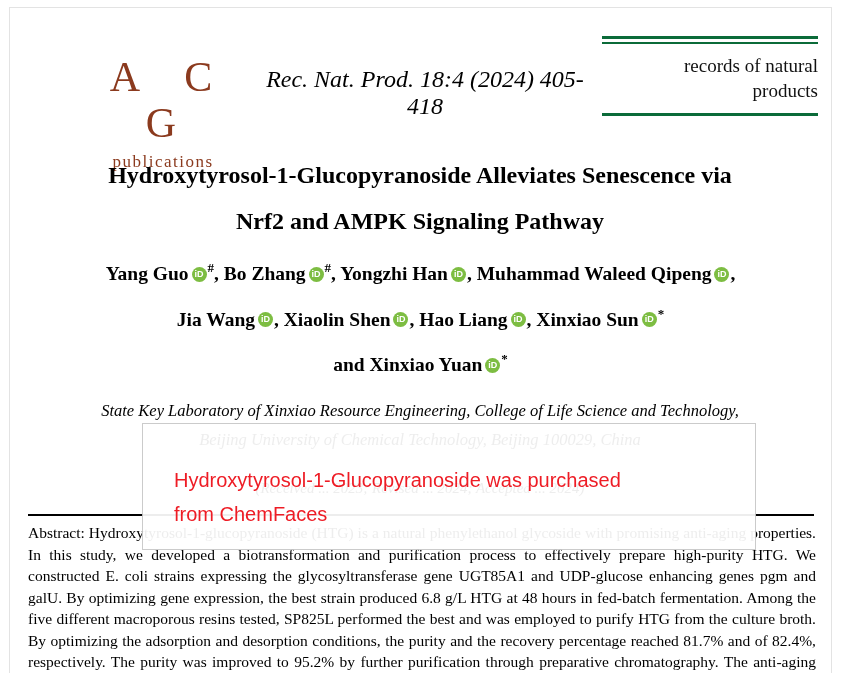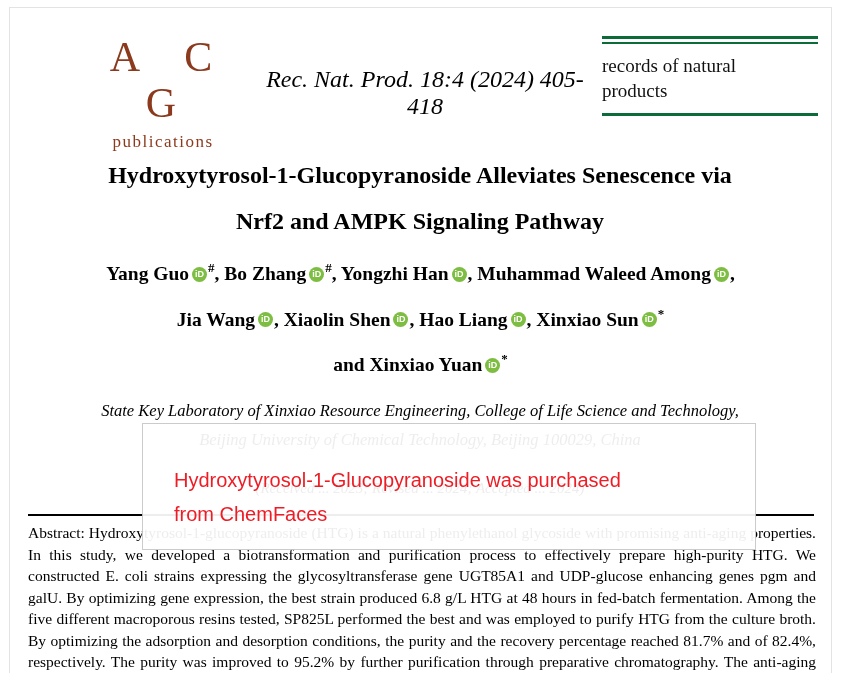--- a/index.html
+++ b/index.html
@@ -30,21 +30,21 @@
   .masthead {
     position: absolute;
     left: 0;
     top: 14px;
     width: 821px;
     height: 96px;
   }
   .acg-logo {
     position: absolute;
     left: 48px;
-    top: 12px;
+    top: 32px;
     width: 210px;
     text-align: center;
     color: #8a3324;
   }
   .acg-letters {
     font-family: "Liberation Serif", serif;
     font-size: 42px;
     letter-spacing: 18px;
     line-height: 46px;
     padding-left: 14px;
@@ -72,21 +72,21 @@
     top: 14px;
     width: 216px;
   }
   .rnp-rule {
     height: 3px;
     background: #0B6B39;
     margin: 0 0 3px 0;
   }
   .rnp-rule.thin { height: 2px; }
   .rnp-text {
-    text-align: left;
+    text-align: right;
     font-size: 19px;
     line-height: 25px;
     padding: 6px 0 6px 0;
     color: #111111;
   }
   .rnp-bottom {
     height: 3px;
     background: #0B6B39;
     margin-top: 4px;
   }
@@ -226,21 +226,21 @@
       </div>
     </div>
 
     <div class="title">
       <div>Hydroxytyrosol-1-Glucopyranoside Alleviates Senescence via</div>
       <div>Nrf2 and AMPK Signaling Pathway</div>
     </div>
 
     <div class="authors">
       <div>
-        <span>Yang Guo</span><span class="orcid"></span><span class="sup">#</span><span>, Bo Zhang</span><span class="orcid"></span><span class="sup">#</span><span>, Yongzhi Han</span><span class="orcid"></span><span>, Muhammad Waleed Among</span><span class="orcid"></span>,
+        <span>Yang Guo</span><span class="orcid"></span><span class="sup">#</span><span>, Bo Zhang</span><span class="orcid"></span><span class="sup">#</span><span>, Yongzhi Han</span><span class="orcid"></span><span>, Muhammad Waleed Qipeng</span><span class="orcid"></span>,
       </div>
       <div>
         <span>Jia Wang</span><span class="orcid"></span><span>, Xiaolin Shen</span><span class="orcid"></span><span>, Hao Liang</span><span class="orcid"></span><span>, Xinxiao Sun</span><span class="orcid"></span><span class="sup">*</span>
       </div>
       <div>
         <span>and Xinxiao Yuan</span><span class="orcid"></span><span class="sup">*</span>
       </div>
     </div>
 
     <div class="affil">

